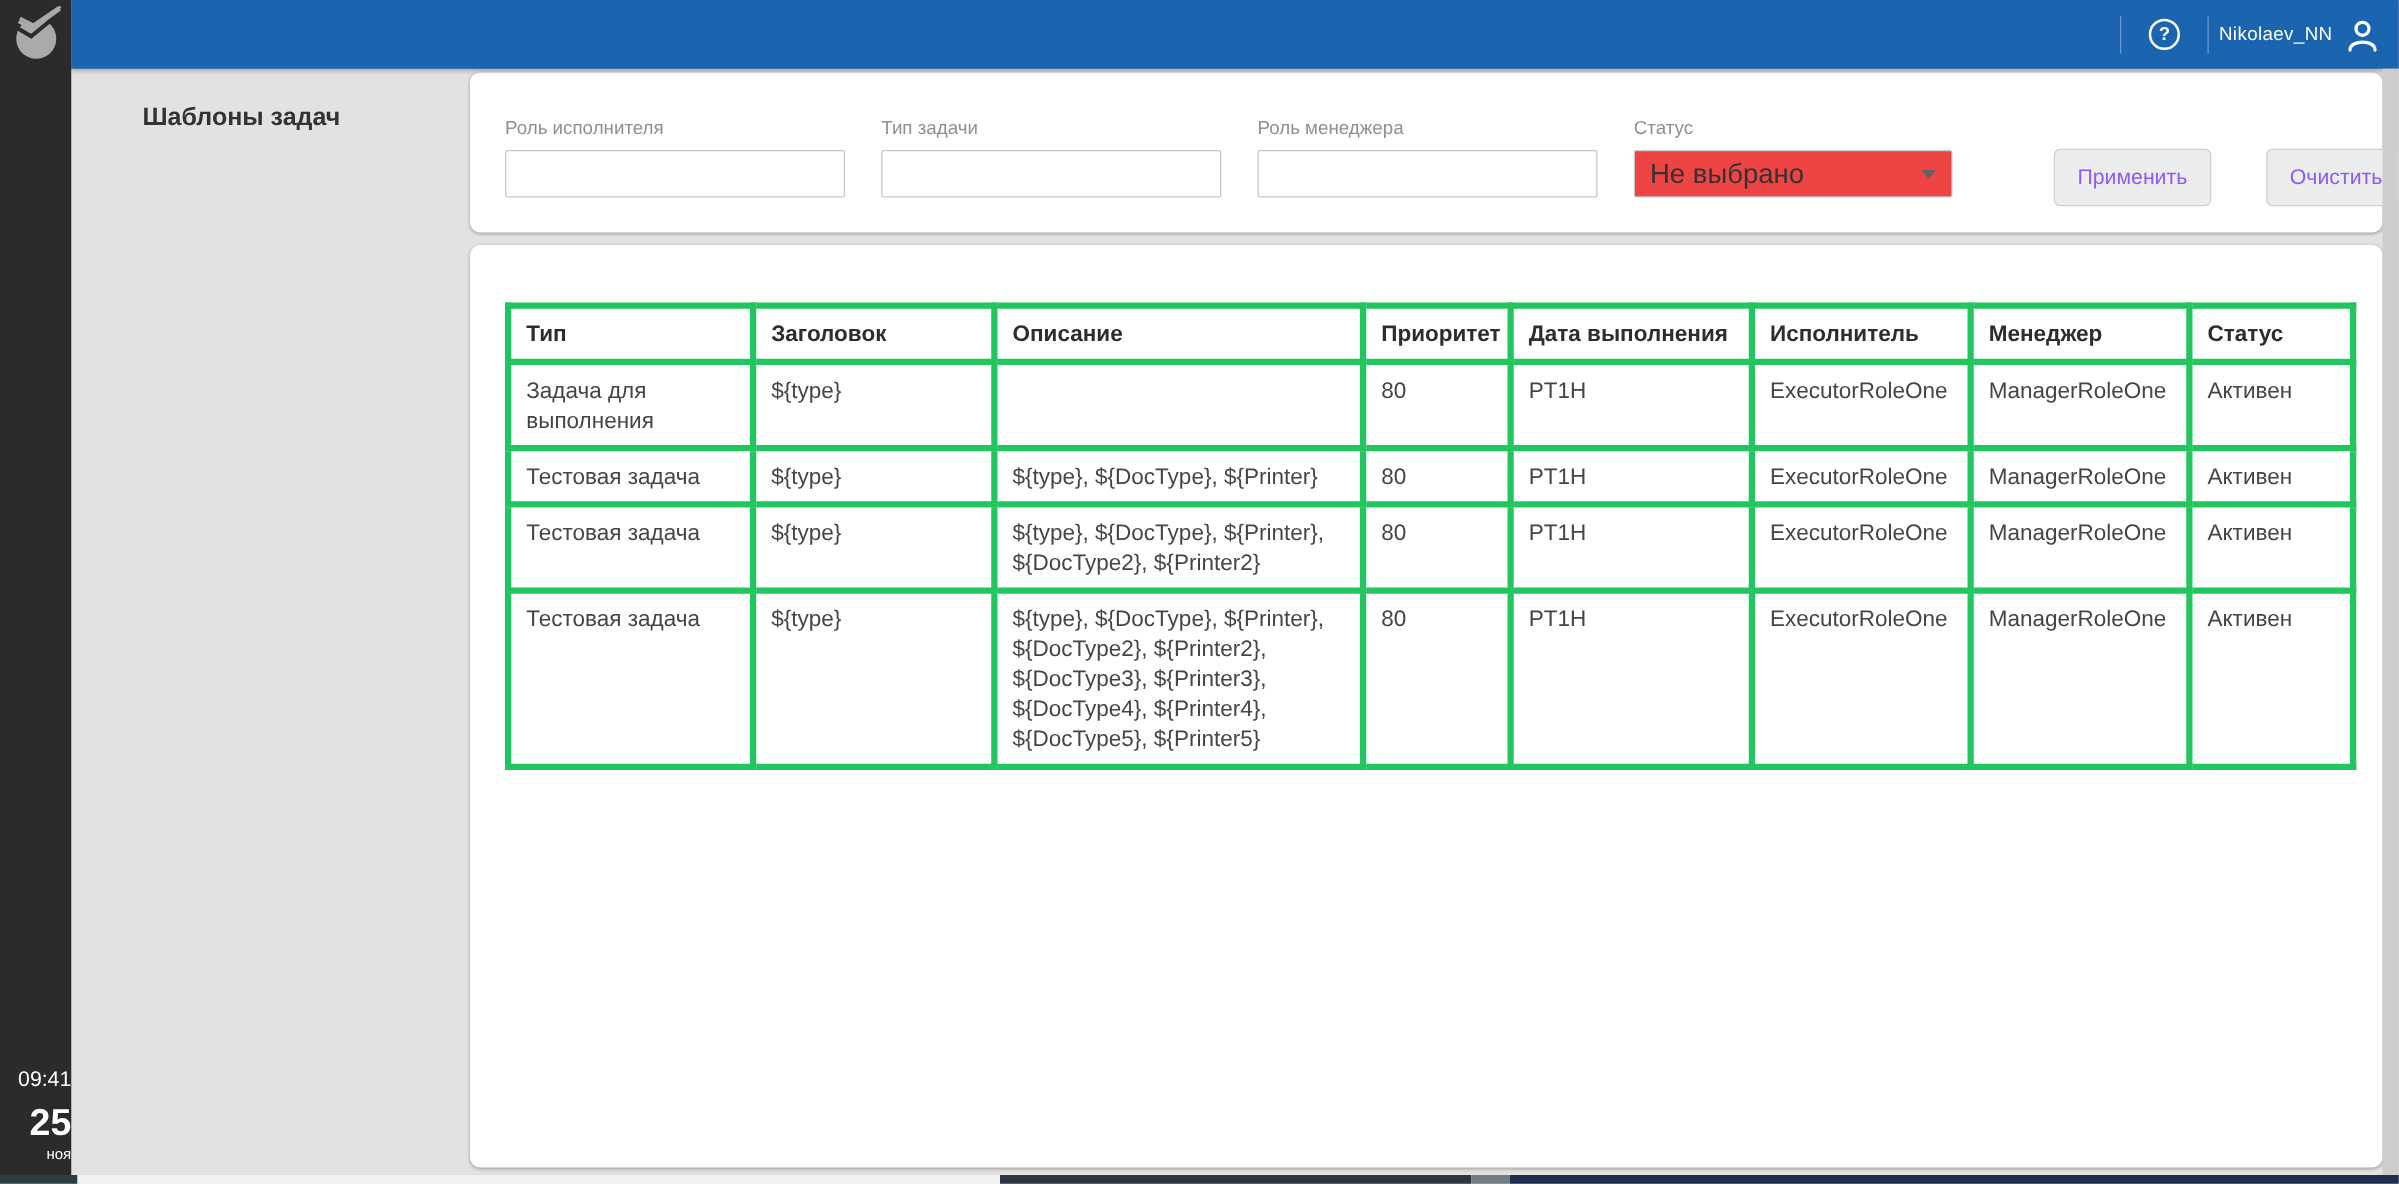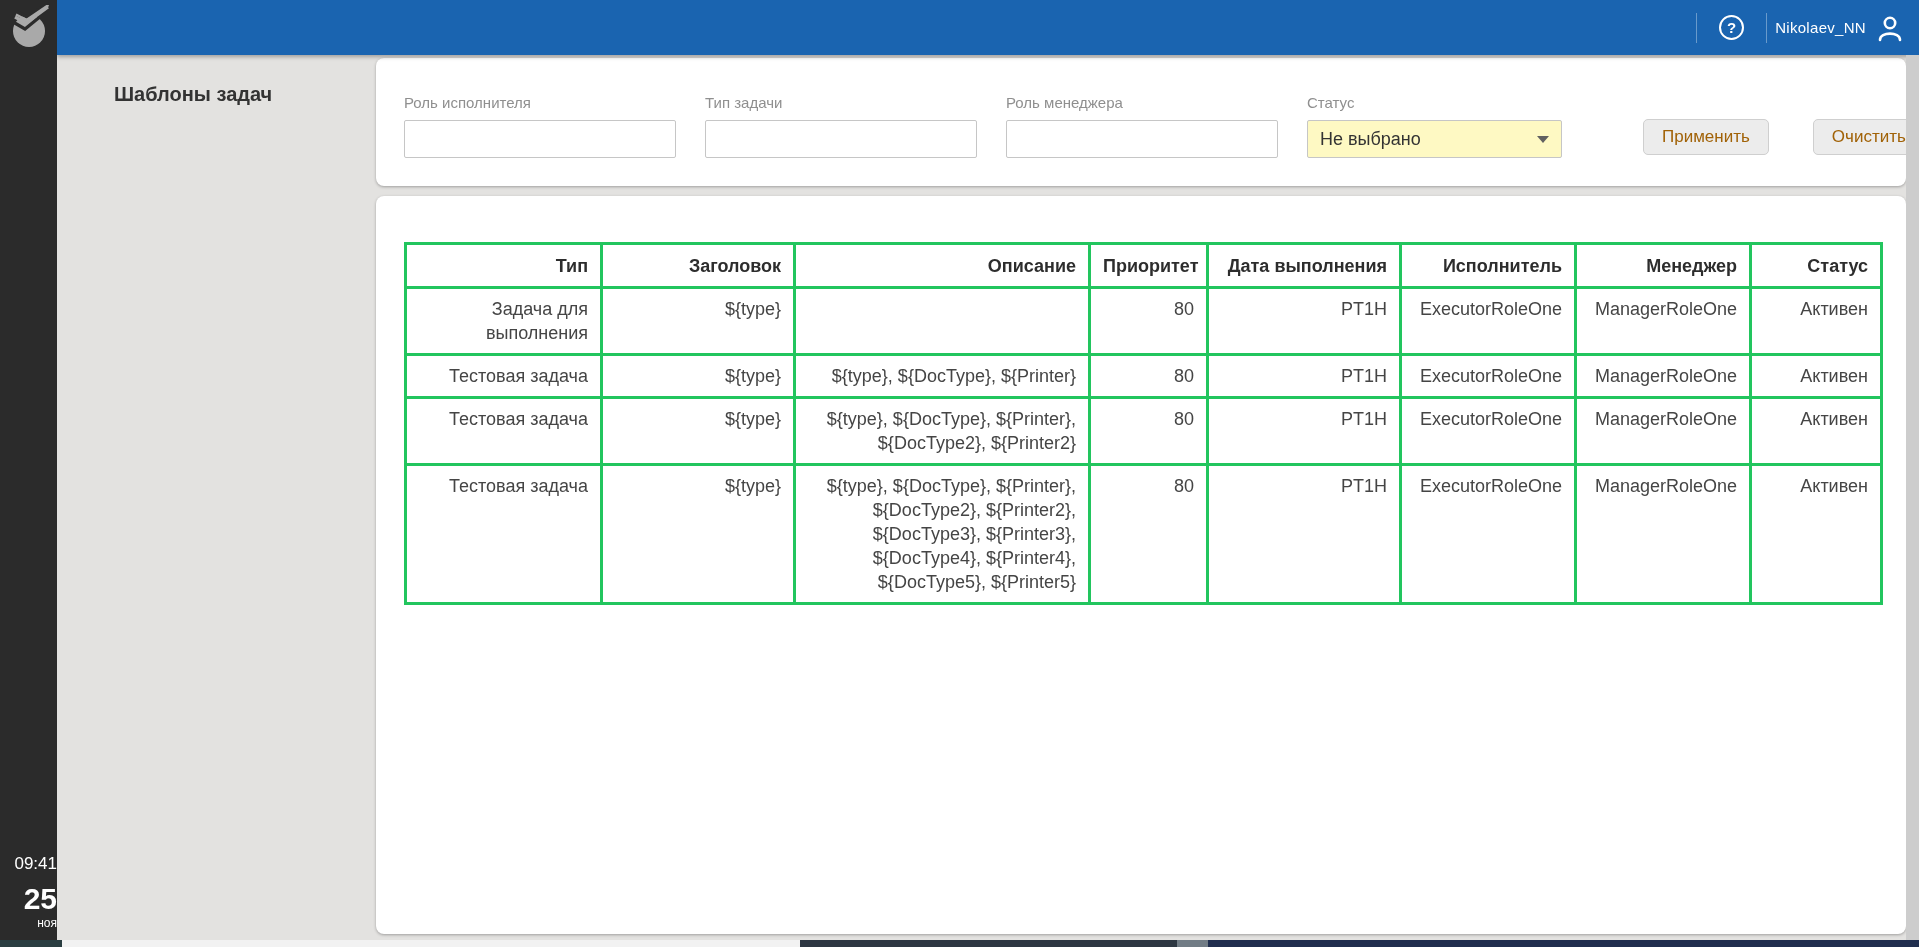--- a/index.html
+++ b/index.html
@@ -40,36 +40,36 @@
   .table-card { top:141px; height:738px; }
 
   
   .field { width:272px; margin-right:29px; }
   .field-label { font-size:15px; color:#8f8f8f; margin-bottom:9px; }
   .field input { width:272px; height:38px; border:1px solid #c6c6c6;
     border-radius:2px; background:#fff; font-size:17px; padding:0 10px;
     font-family:"Liberation Sans", sans-serif; }
   .field-select-wrap { width:255px; }
   .select-box { width:255px; height:38px; border:1px solid #c6c6c6;
-    border-radius:2px; background:#fef9c3; display:flex; align-items:center;
-    justify-content:space-between; padding:0 12px; font-size:18px; color:#333;
+    border-radius:2px; background:#ef4444; display:flex; align-items:center;
+    justify-content:space-between; padding:0 12px; font-size:22px; color:#333;
     cursor:pointer; }
   .select-caret { width:0; height:0; border-left:6px solid transparent;
     border-right:6px solid transparent; border-top:7px solid #616161; }
-  .btn { height:36px; margin-top:25px; padding:0 18px; font-size:17px;
-    color:#a16207; background:#ececec; border:1px solid #cfcfcf;
+  .btn { height:46px; margin-top:25px; padding:0 18px; font-size:17px;
+    color:#8b5cf6; background:#ececec; border:1px solid #cfcfcf;
     border-radius:5px; font-family:"Liberation Sans", sans-serif; }
   .btn-apply { margin-left:52px; }
   .btn-clear { margin-left:44px; }
 
   
   table.grid { border-collapse:collapse; margin:46px 28px 0 28px;
     width:1476px; table-layout:fixed; font-size:18px; color:#454545; }
-  .grid th, .grid td { border:3px solid #22c55e; padding:8px 12px;
-    text-align:right; vertical-align:top; line-height:24px; overflow:hidden; }
+  .grid th, .grid td { border:5px solid #22c55e; padding:8px 12px;
+    text-align:left; vertical-align:top; line-height:24px; overflow:hidden; }
   .grid th { font-weight:bold; color:#2d2d2d; height:44px; vertical-align:middle; }
 
   
   .scroll-track { position:absolute; right:0; top:55px; width:13px;
     height:885px; background:#cdcdcd; z-index:25; }
 
   
   .taskbar { position:absolute; left:0; bottom:0; width:1919px; height:7px;
     display:flex; z-index:40; }
   .ts1 { width:62px;  background:#2a3e41; }

